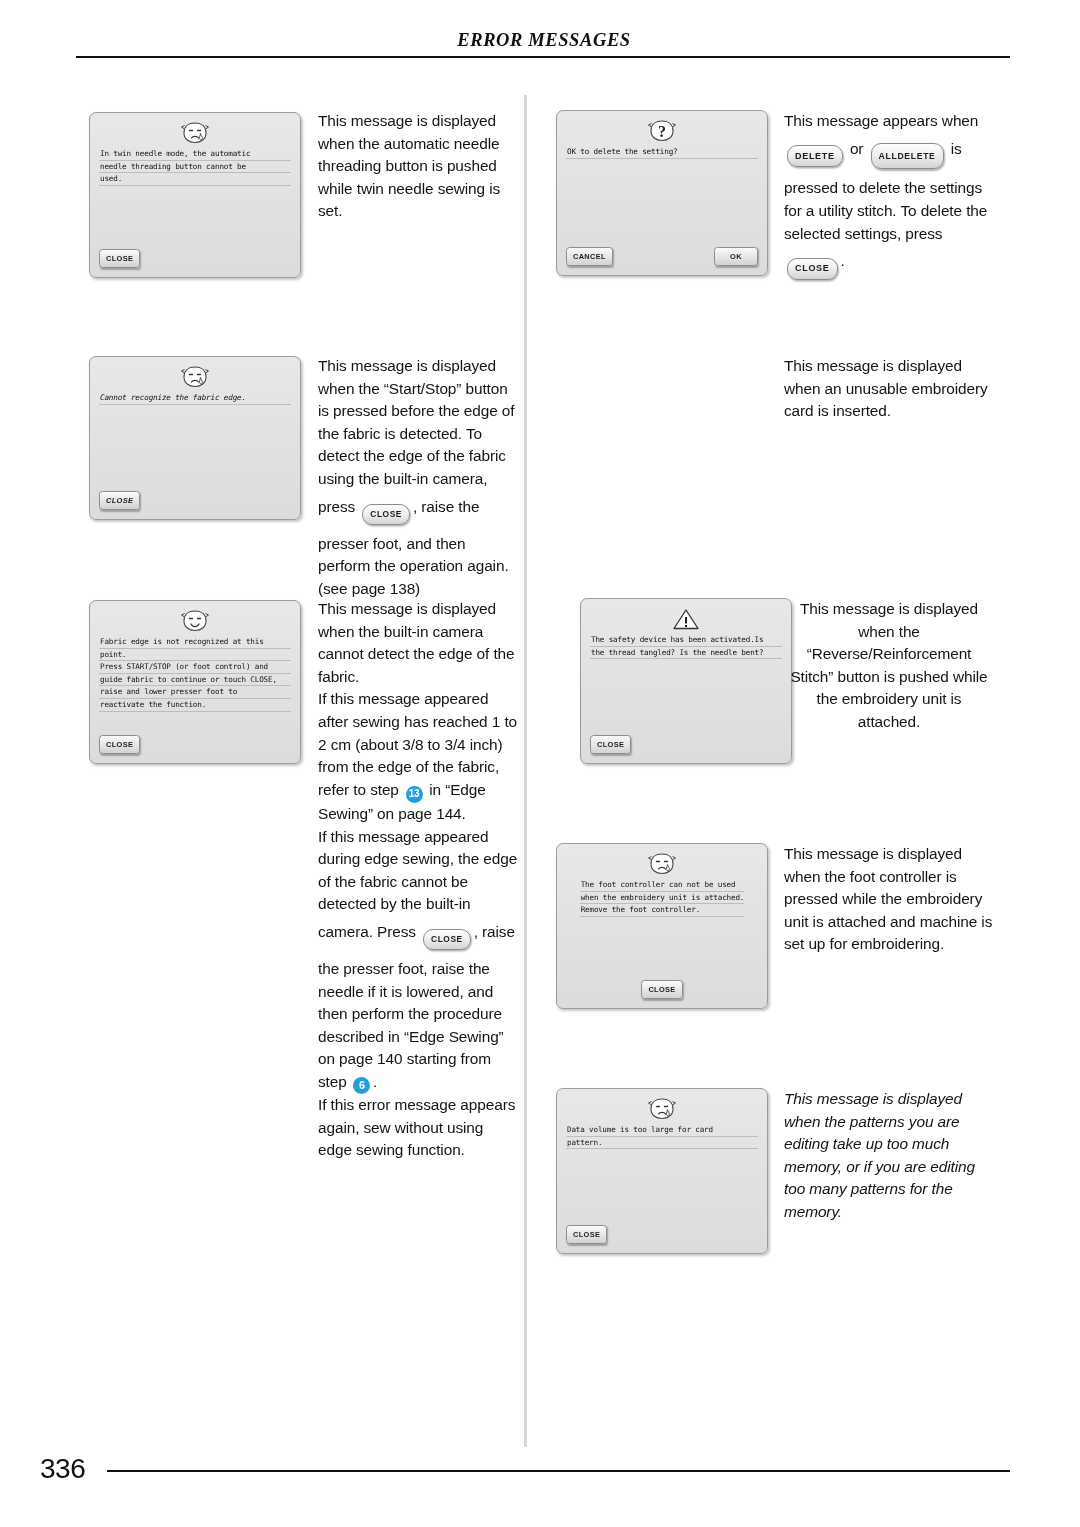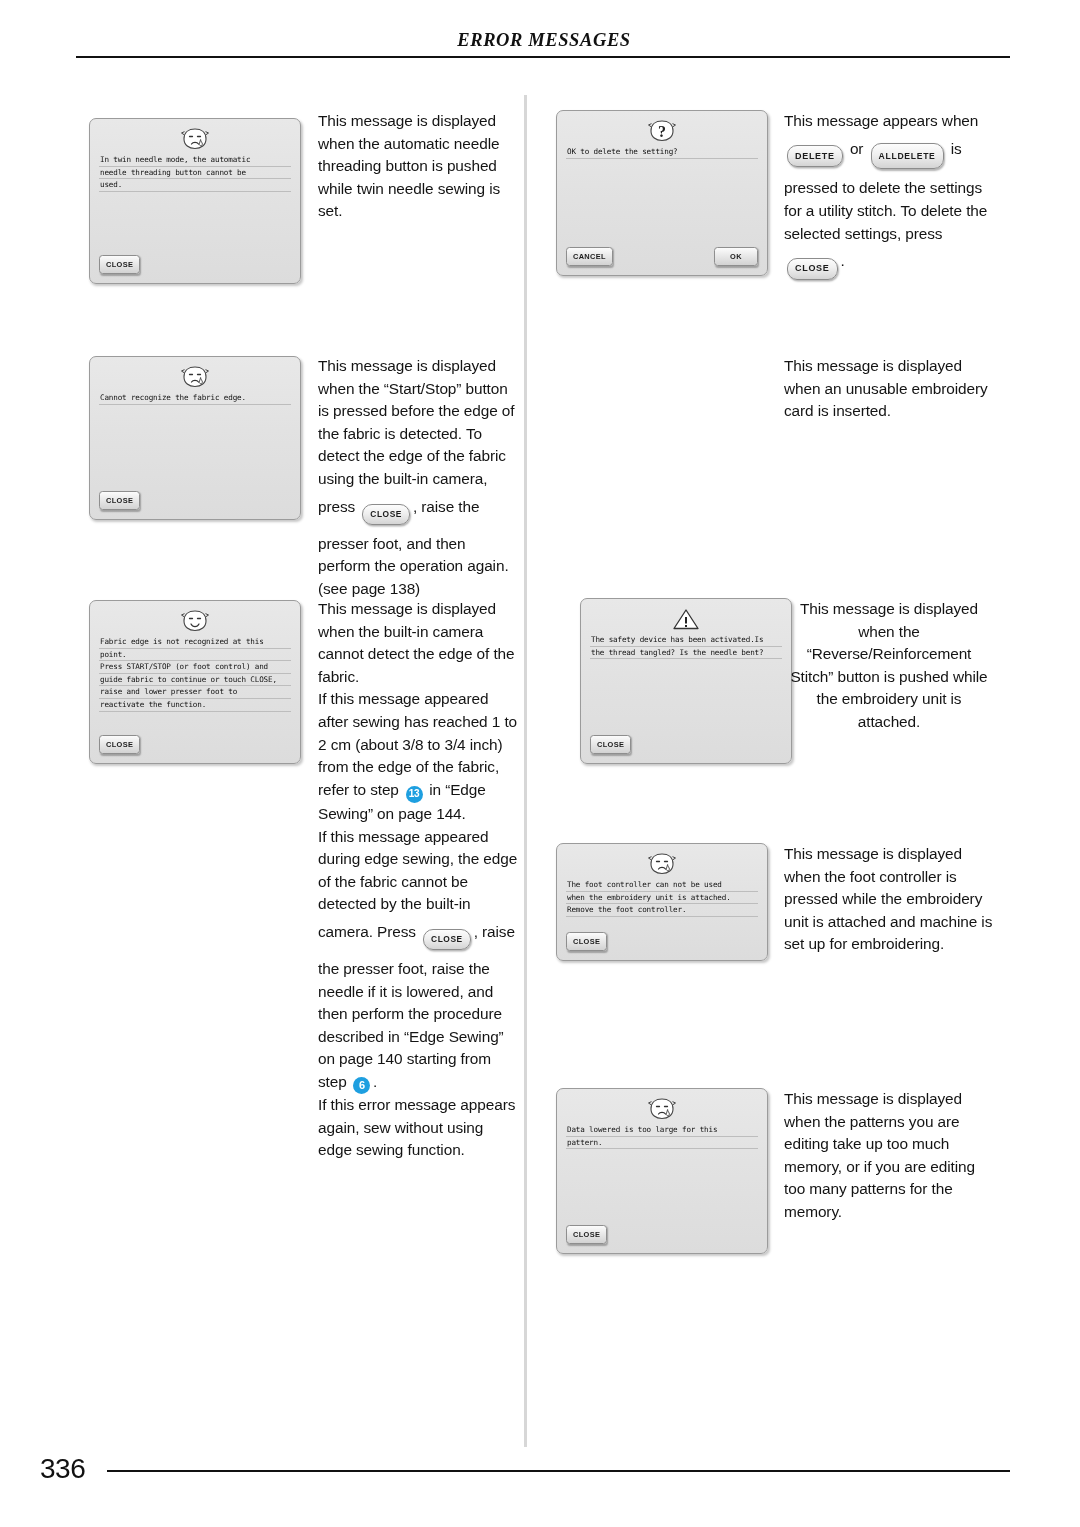--- a/index.html
+++ b/index.html
@@ -213,21 +213,21 @@
 
 <div class="sheet">
 
   <div class="page-header">
     <div class="title">ERROR MESSAGES</div>
     <div class="rule"></div>
   </div>
 
   <div class="center-divider"></div>
 
-  <div class="block" style="left:89px; top:118px;">
+  <div class="block" style="left:89px; top:112px;">
     <div class="lcd" style="height:166px;">
       <div class="lcd-icon-row">
         <span class="face">
           <svg width="30" height="24" viewBox="0 0 30 24">
             <path d="M4 12 C4 5 9 2 15 2 C21 2 26 5 26 12 C26 18 21 21.5 15 21.5 C9 21.5 4 18 4 12 Z" fill="#fff" stroke="#444" stroke-width="1.1"></path>
             <path d="M4.5 8 L1.5 6 L4.5 4.6" fill="none" stroke="#444" stroke-width="1"></path>
             <path d="M25.5 8 L28.5 6 L25.5 4.6" fill="none" stroke="#444" stroke-width="1"></path>
             <path d="M9.5 9.5 L12.5 9.5 M17.5 9.5 L20.5 9.5" stroke="#333" stroke-width="1.3" stroke-linecap="round"></path>
             <path d="M11.5 17 C13 14.8 17 14.8 18.5 17" fill="none" stroke="#333" stroke-width="1.2" stroke-linecap="round"></path>
             <path d="M20.6 12.5 C20.6 14.4 19.2 15.6 19.2 17 C19.2 18 20 18.6 20.8 18.6 C21.6 18.6 22.4 18 22.4 17 C22.4 15.6 20.6 14.4 20.6 12.5 Z" fill="#fff" stroke="#444" stroke-width="0.9"></path>
@@ -242,21 +242,21 @@
       <div class="lcd-footer">
         <span class="lcd-btn">CLOSE</span>
       </div>
     </div>
   </div>
 
   <div class="block body-text" style="left:318px; top:110px; width:196px;">
     <p>This message is displayed when the automatic needle threading button is pushed while twin needle sewing is set.</p>
   </div>
 
-  <div class="block" style="left:89px; top:356px;">
+  <div class="block" style="left:89px; top:356px;font-style:italic;">
     <div class="lcd" style="height:164px;">
       <div class="lcd-icon-row">
         <span class="face">
           <svg width="30" height="24" viewBox="0 0 30 24">
             <path d="M4 12 C4 5 9 2 15 2 C21 2 26 5 26 12 C26 18 21 21.5 15 21.5 C9 21.5 4 18 4 12 Z" fill="#fff" stroke="#444" stroke-width="1.1"></path>
             <path d="M4.5 8 L1.5 6 L4.5 4.6" fill="none" stroke="#444" stroke-width="1"></path>
             <path d="M25.5 8 L28.5 6 L25.5 4.6" fill="none" stroke="#444" stroke-width="1"></path>
             <path d="M9.5 9.5 L12.5 9.5 M17.5 9.5 L20.5 9.5" stroke="#333" stroke-width="1.3" stroke-linecap="round"></path>
             <path d="M11.5 17 C13 14.8 17 14.8 18.5 17" fill="none" stroke="#333" stroke-width="1.2" stroke-linecap="round"></path>
             <path d="M20.6 12.5 C20.6 14.4 19.2 15.6 19.2 17 C19.2 18 20 18.6 20.8 18.6 C21.6 18.6 22.4 18 22.4 17 C22.4 15.6 20.6 14.4 20.6 12.5 Z" fill="#fff" stroke="#444" stroke-width="0.9"></path>
@@ -370,21 +370,21 @@
         <span class="lcd-btn">CLOSE</span>
       </div>
     </div>
   </div>
 
   <div class="block body-text" style="left:784px; top:598px; width:210px;text-align:center;">
     <p>This message is displayed when the “Reverse/Reinforcement Stitch” button is pushed while the embroidery unit is attached.</p>
   </div>
 
   <div class="block" style="left:556px; top:843px;">
-    <div class="lcd" style="height:118px;">
+    <div class="lcd" style="height:166px;align-items:center;">
       <div class="lcd-icon-row">
         <span class="face">
           <svg width="30" height="24" viewBox="0 0 30 24">
             <path d="M4 12 C4 5 9 2 15 2 C21 2 26 5 26 12 C26 18 21 21.5 15 21.5 C9 21.5 4 18 4 12 Z" fill="#fff" stroke="#444" stroke-width="1.1"></path>
             <path d="M4.5 8 L1.5 6 L4.5 4.6" fill="none" stroke="#444" stroke-width="1"></path>
             <path d="M25.5 8 L28.5 6 L25.5 4.6" fill="none" stroke="#444" stroke-width="1"></path>
             <path d="M9.5 9.5 L12.5 9.5 M17.5 9.5 L20.5 9.5" stroke="#333" stroke-width="1.3" stroke-linecap="round"></path>
             <path d="M11.5 17 C13 14.8 17 14.8 18.5 17" fill="none" stroke="#333" stroke-width="1.2" stroke-linecap="round"></path>
             <path d="M20.6 12.5 C20.6 14.4 19.2 15.6 19.2 17 C19.2 18 20 18.6 20.8 18.6 C21.6 18.6 22.4 18 22.4 17 C22.4 15.6 20.6 14.4 20.6 12.5 Z" fill="#fff" stroke="#444" stroke-width="0.9"></path>
           </svg>
@@ -413,30 +413,30 @@
             <path d="M4 12 C4 5 9 2 15 2 C21 2 26 5 26 12 C26 18 21 21.5 15 21.5 C9 21.5 4 18 4 12 Z" fill="#fff" stroke="#444" stroke-width="1.1"></path>
             <path d="M4.5 8 L1.5 6 L4.5 4.6" fill="none" stroke="#444" stroke-width="1"></path>
             <path d="M25.5 8 L28.5 6 L25.5 4.6" fill="none" stroke="#444" stroke-width="1"></path>
             <path d="M9.5 9.5 L12.5 9.5 M17.5 9.5 L20.5 9.5" stroke="#333" stroke-width="1.3" stroke-linecap="round"></path>
             <path d="M11.5 17 C13 14.8 17 14.8 18.5 17" fill="none" stroke="#333" stroke-width="1.2" stroke-linecap="round"></path>
             <path d="M20.6 12.5 C20.6 14.4 19.2 15.6 19.2 17 C19.2 18 20 18.6 20.8 18.6 C21.6 18.6 22.4 18 22.4 17 C22.4 15.6 20.6 14.4 20.6 12.5 Z" fill="#fff" stroke="#444" stroke-width="0.9"></path>
           </svg>
         </span>
       </div>
       <div class="lcd-lines">
-        <div class="lcd-line">Data lowered is too large for this</div>
+        <div class="lcd-line">Data volume is too large for card</div>
         <div class="lcd-line">pattern.</div>
       </div>
       <div class="lcd-footer">
         <span class="lcd-btn">CLOSE</span>
       </div>
     </div>
   </div>
 
-  <div class="block body-text" style="left:784px; top:1088px; width:210px;">
+  <div class="block body-text" style="left:784px; top:1088px; width:210px;font-style:italic;">
     <p>This message is displayed when the patterns you are editing take up too much memory, or if you are editing too many patterns for the memory.</p>
   </div>
 
   <div class="page-footer">
     <div class="folio">336</div>
     <div class="rule"></div>
   </div>
 
 </div>
 

